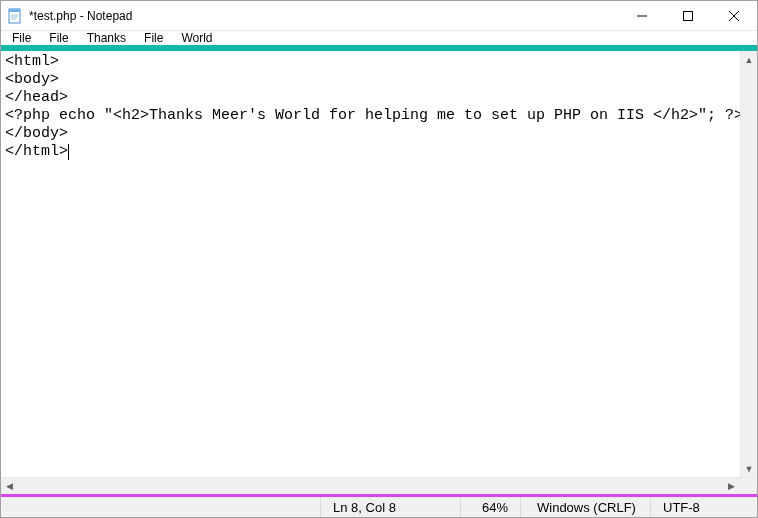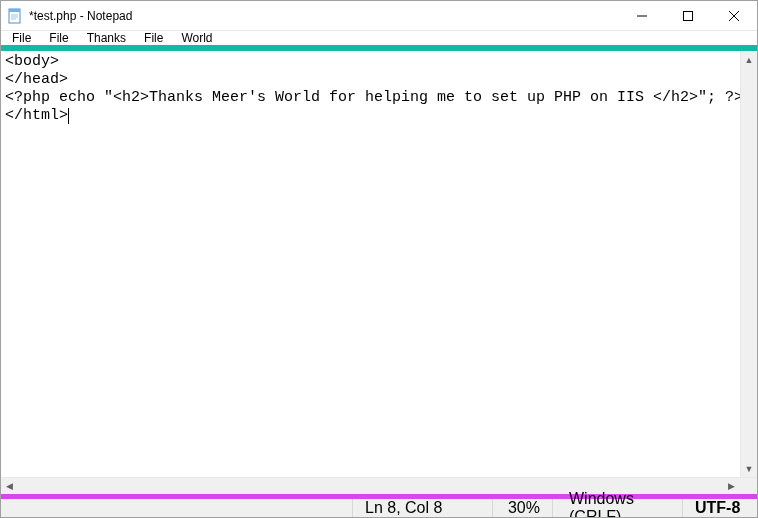--- a/index.html
+++ b/index.html
@@ -95,37 +95,37 @@
     width: 17px;
     display: flex; align-items: center; justify-content: center;
     color: #606060;
     font-size: 9px;
   }
   .hscroll .track { flex: 1; }
   .hscroll .corner { width: 17px; background: #f0f0f0; }
   .statusbar {
     height: 23px;
     background: #f0f0f0;
-    border-top: 5px solid #d946ef;
+    border-top: 3px solid #d946ef;
     display: flex;
     align-items: stretch;
-    font-size: 16px;
+    font-size: 13px;
   }
   .status-cell {
     border-left: 1px solid #d8d8d8;
     padding: 0 12px;
     display: flex;
     align-items: center;
   }
   .status-cell:first-child { border-left: none; }
   .status-spacer { flex: 1; }
   .status-lncol { width: 140px; }
   .status-zoom { width: 60px; justify-content: flex-end; }
   .status-eol { width: 130px; padding-left: 16px; }
-  .status-enc { width: 75px; font-weight: bold; }
+  .status-enc { width: 107px; }
 </style>
 </head>
 <body>
 
 <div class="titlebar">
   <span class="app-icon">
     <svg width="16" height="16" viewBox="0 0 16 16">
       <rect x="2" y="1" width="11" height="14" fill="#fff" stroke="#4a8fd8" stroke-width="1"></rect>
       <rect x="2" y="1" width="11" height="3" fill="#6fb3ec"></rect>
       <line x1="4" y1="7" x2="11" y2="7" stroke="#9cc5e8" stroke-width="1"></line>
@@ -155,34 +155,34 @@
 
 <div class="menubar">
   <div class="menu-item">File</div>
   <div class="menu-item">File</div>
   <div class="menu-item">Thanks</div>
   <div class="menu-item">File</div>
   <div class="menu-item">World</div>
 </div>
 
 <div class="editor-wrap">
-  <div class="editor" id="editor-area"><div>&lt;body&gt;</div><div>&lt;/head&gt;</div><div>&lt;?php echo "&lt;h2&gt;Thanks Meer's World for helping me to set up PHP on IIS &lt;/h2&gt;"; ?&gt;</div><div>&lt;/html&gt;<span class="cursor"></span></div></div>
+  <div class="editor" id="editor-area"><div>&lt;html&gt;</div><div>&lt;body&gt;</div><div>&lt;/head&gt;</div><div>&lt;?php echo "&lt;h2&gt;Thanks Meer's World for helping me to set up PHP on IIS &lt;/h2&gt;"; ?&gt;</div><div>&lt;/body&gt;</div><div>&lt;/html&gt;<span class="cursor"></span></div></div>
   <div class="vscroll">
     <div class="arrow">▲</div>
     <div class="track"></div>
     <div class="arrow">▼</div>
   </div>
 </div>
 
 <div class="hscroll">
   <div class="arrow">◀</div>
   <div class="track"></div>
   <div class="arrow">▶</div>
   <div class="corner"></div>
 </div>
 
 <div class="statusbar">
   <div class="status-cell status-spacer"></div>
   <div class="status-cell status-lncol">Ln 8, Col 8</div>
-  <div class="status-cell status-zoom">30%</div>
+  <div class="status-cell status-zoom">64%</div>
   <div class="status-cell status-eol">Windows (CRLF)</div>
   <div class="status-cell status-enc">UTF-8</div>
 </div>
 
 </body></html>

